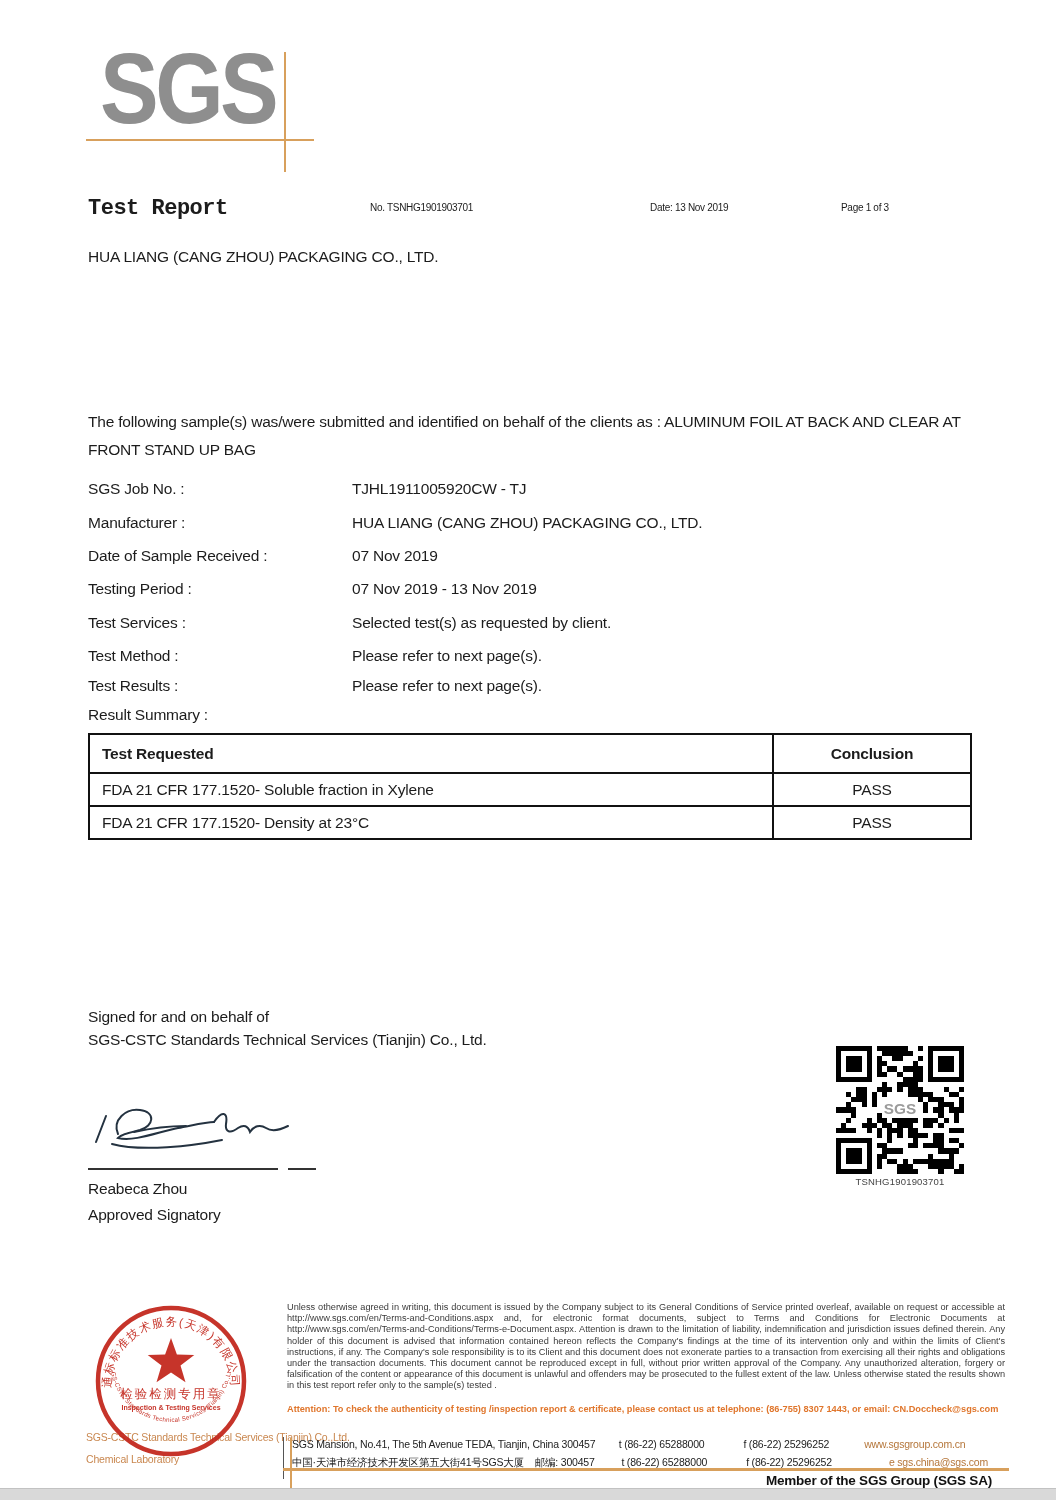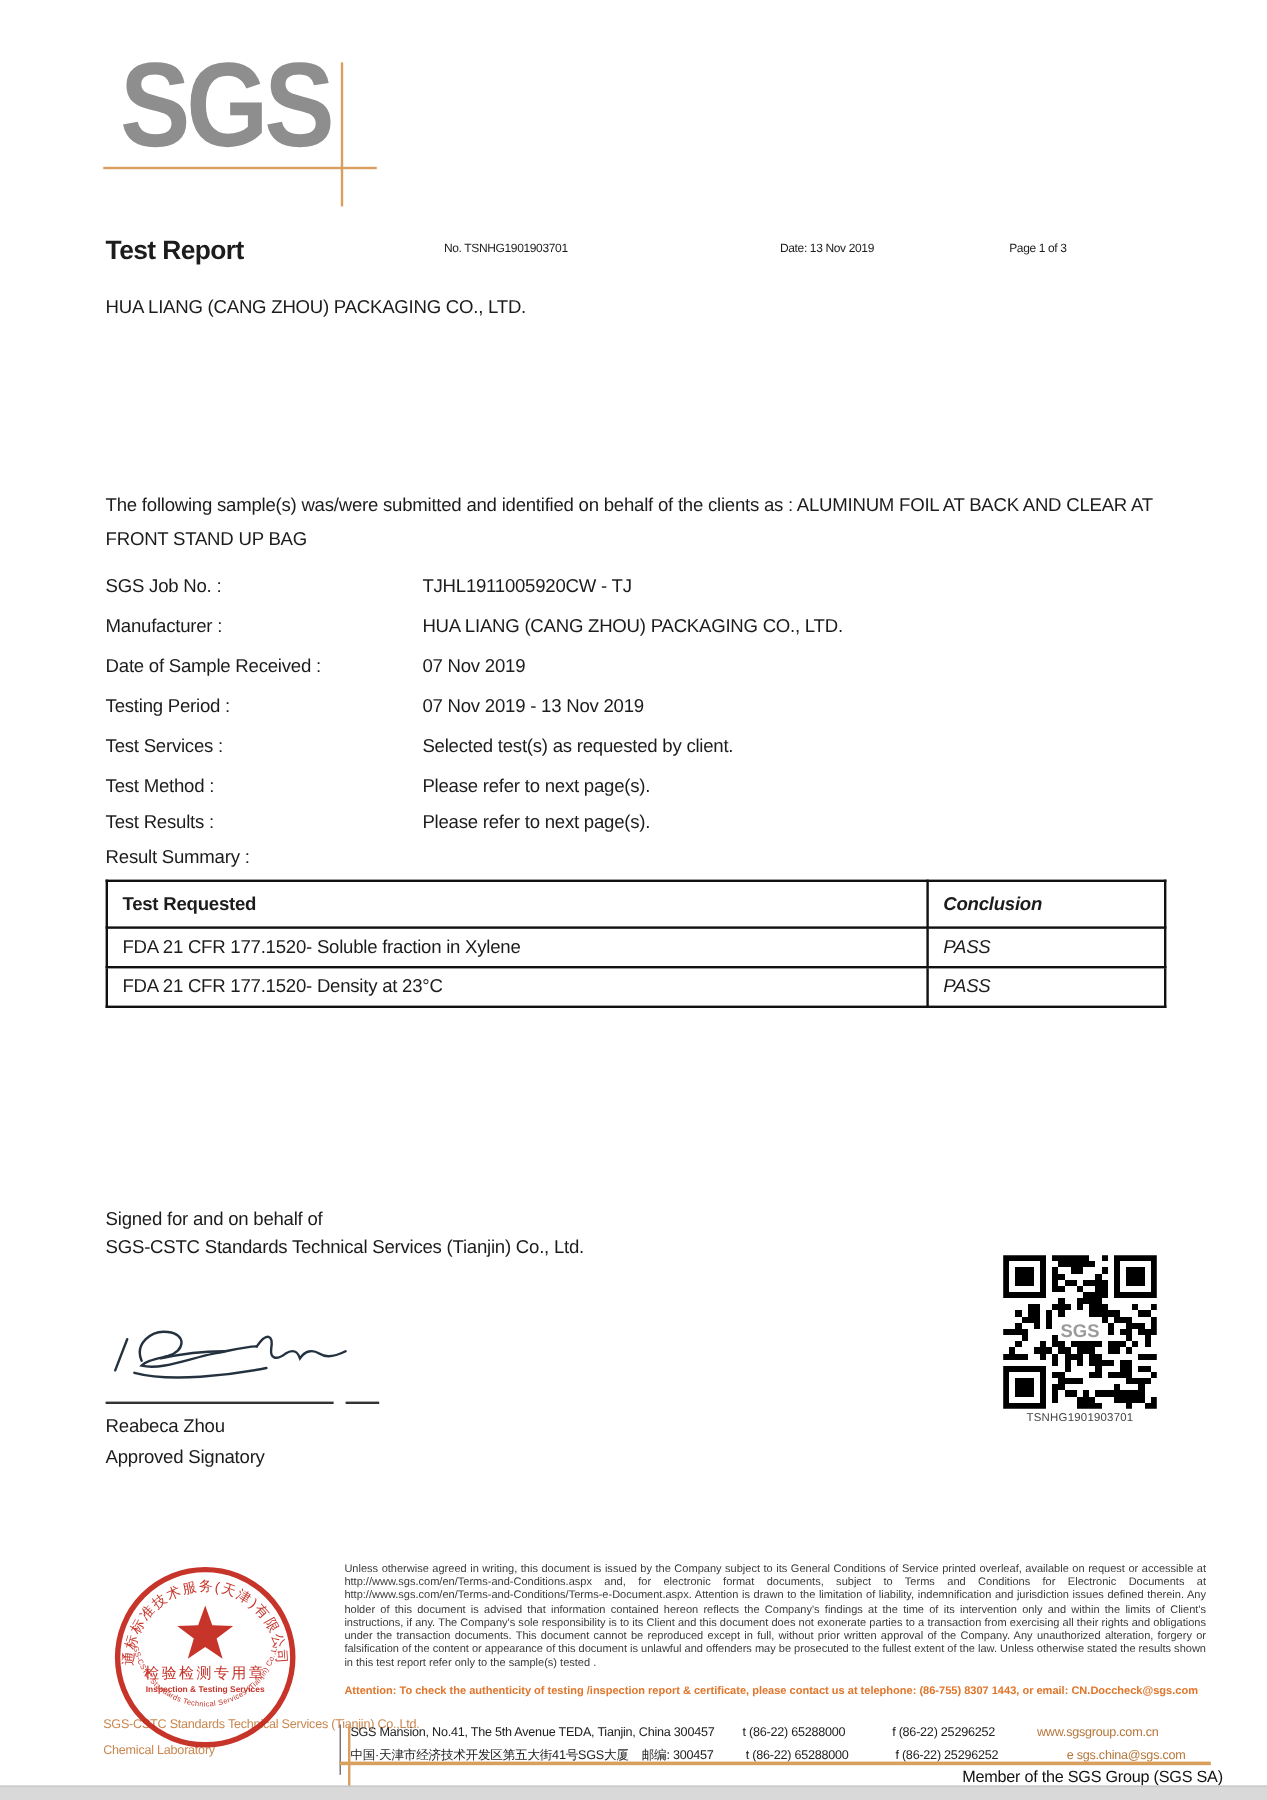--- a/index.html
+++ b/index.html
@@ -10,21 +10,21 @@
   }
   
   .logo-text{
     position:absolute;left:100px;top:38px;font-size:100px;font-weight:bold;
     color:#8e8e8e;letter-spacing:-4px;transform:scaleX(.88);transform-origin:left top;
     line-height:1;
   }
   .logo-hline{position:absolute;left:86px;top:139px;width:228px;height:2px;background:#d8a05c;}
   .logo-vline{position:absolute;left:284px;top:52px;width:2px;height:120px;background:#d8a05c;}
   
-  .report-title{position:absolute;left:88px;top:196px;font-size:22px;font-weight:bold;letter-spacing:-0.5px;}
+  .report-title{position:absolute;left:88px;top:196px;font-size:22px;font-weight:bold;letter-spacing:-0.5px;font-family:Liberation Mono, monospace;}
   .hdr{position:absolute;top:202px;font-size:10px;letter-spacing:-0.3px;}
   .hdr-no{left:370px;}
   .hdr-date{left:650px;}
   .hdr-page{left:841px;}
   
   .client-name{position:absolute;left:88px;top:248px;font-size:15.5px;letter-spacing:-0.2px;}
   .client-addr{position:absolute;left:88px;top:277px;width:880px;font-size:15.5px;line-height:27px;letter-spacing:-0.2px;}
   
   .sample{position:absolute;left:88px;top:408px;width:885px;font-size:15.5px;line-height:28px;letter-spacing:-0.2px;}
   
@@ -33,21 +33,21 @@
   .drow .lbl{white-space:nowrap;}
   
   .rs-label{position:absolute;left:88px;top:706px;font-size:15.5px;letter-spacing:-0.2px;}
   table.result{
     position:absolute;left:88px;top:733px;width:884px;border-collapse:collapse;
     font-size:15.5px;letter-spacing:-0.2px;
   }
   table.result th,table.result td{border:2px solid #111;padding:0 12px;}
   table.result th{height:37px;text-align:left;font-weight:bold;}
   table.result td{height:31px;}
-  table.result .conc{width:172px;font-style:italic;}
+  table.result .conc{width:172px;text-align:center;}
   
   .sig-line1{position:absolute;left:88px;top:1008px;font-size:15.5px;letter-spacing:-0.2px;}
   .sig-line2{position:absolute;left:88px;top:1031px;font-size:15.5px;letter-spacing:-0.2px;}
   .sig-svg{position:absolute;left:82px;top:1082px;}
   .sig-rule{position:absolute;left:88px;top:1168px;width:190px;height:2px;background:#333;}
   .sig-rule2{position:absolute;left:288px;top:1168px;width:28px;height:2px;background:#333;}
   .sig-name{position:absolute;left:88px;top:1180px;font-size:15.5px;letter-spacing:-0.2px;}
   .sig-role{position:absolute;left:88px;top:1206px;font-size:15.5px;letter-spacing:-0.2px;}
   
   .qr-box{position:absolute;left:836px;top:1046px;width:128px;height:128px;}
@@ -66,21 +66,21 @@
   .attention{
     position:absolute;left:287px;top:1404px;width:718px;font-size:9.2px;line-height:11.2px;
     color:#e0762c;font-weight:bold;letter-spacing:0px;
   }
   .addr-bar{position:absolute;left:283px;top:1437px;width:1px;height:42px;background:#555;}
   .reg-vline{position:absolute;left:290px;top:1438px;width:2px;height:58px;background:#d8a05c;}
   .addr-row{position:absolute;left:292px;font-size:10.5px;color:#222;white-space:nowrap;letter-spacing:-0.2px;}
   .addr-row .seg{display:inline-block;}
   .addr-web{color:#b5763a;}
   .orange-rule{position:absolute;left:283px;top:1468px;width:726px;height:3px;background:#d8a05c;}
-  .member{position:absolute;right:37px;top:1473px;font-size:13.5px;color:#111;letter-spacing:-0.2px;}
+  .member{position:absolute;right:64px;top:1473px;font-size:13.5px;color:#111;letter-spacing:-0.2px;font-weight:bold;}
   .bottom-bar{position:absolute;left:0;top:1488px;width:1056px;height:12px;background:#d9d9d9;border-top:1px solid #c2c2c2;}
 </style>
 </head>
 <body>
 
 <div class="page">
 
   <div>
     <div class="logo-text">SGS</div>
     <div class="logo-hline"></div>

